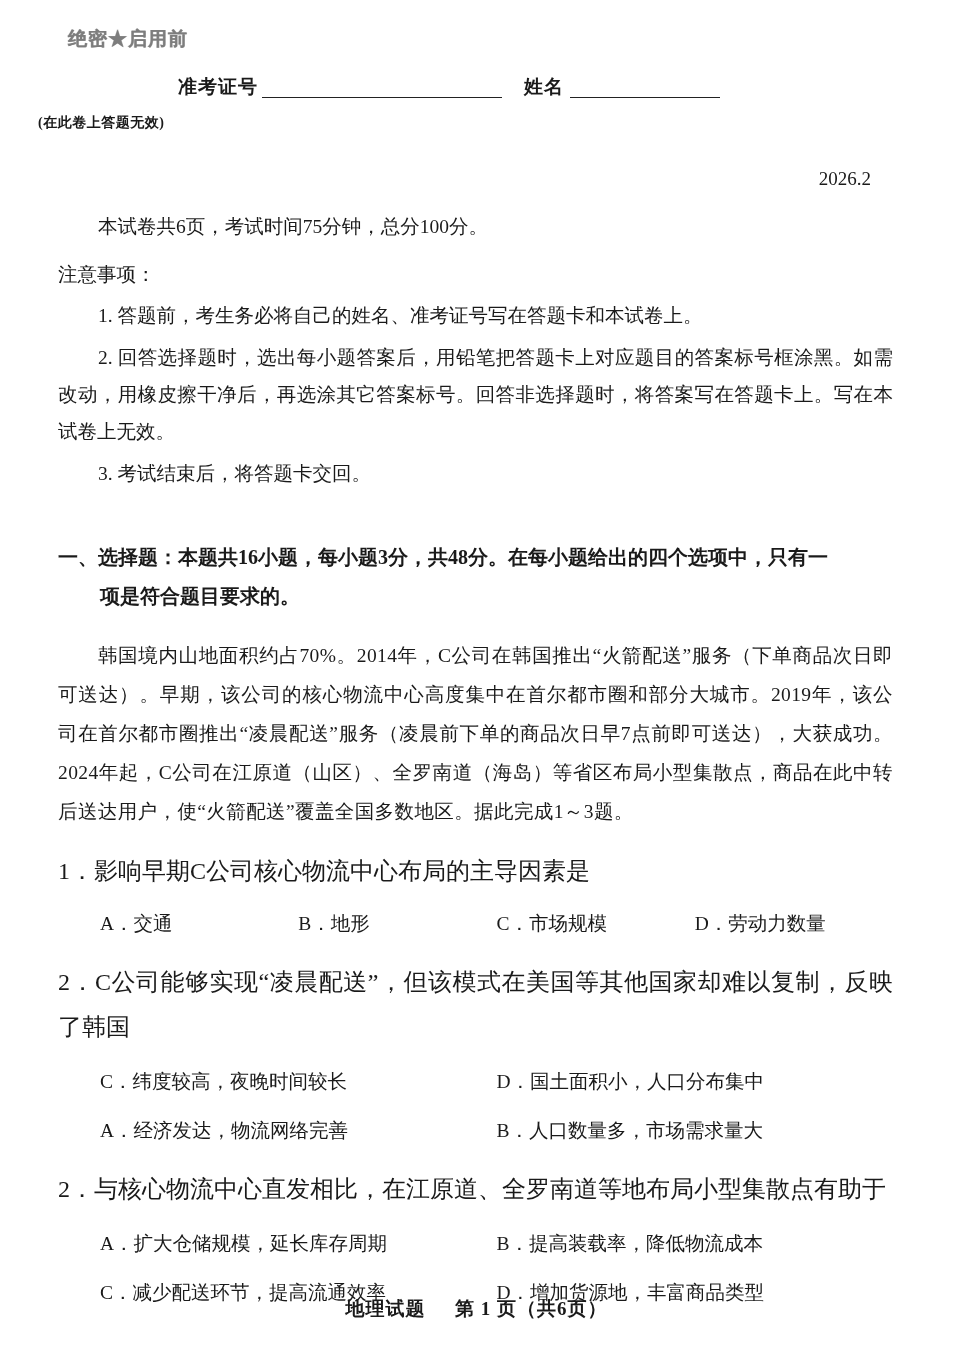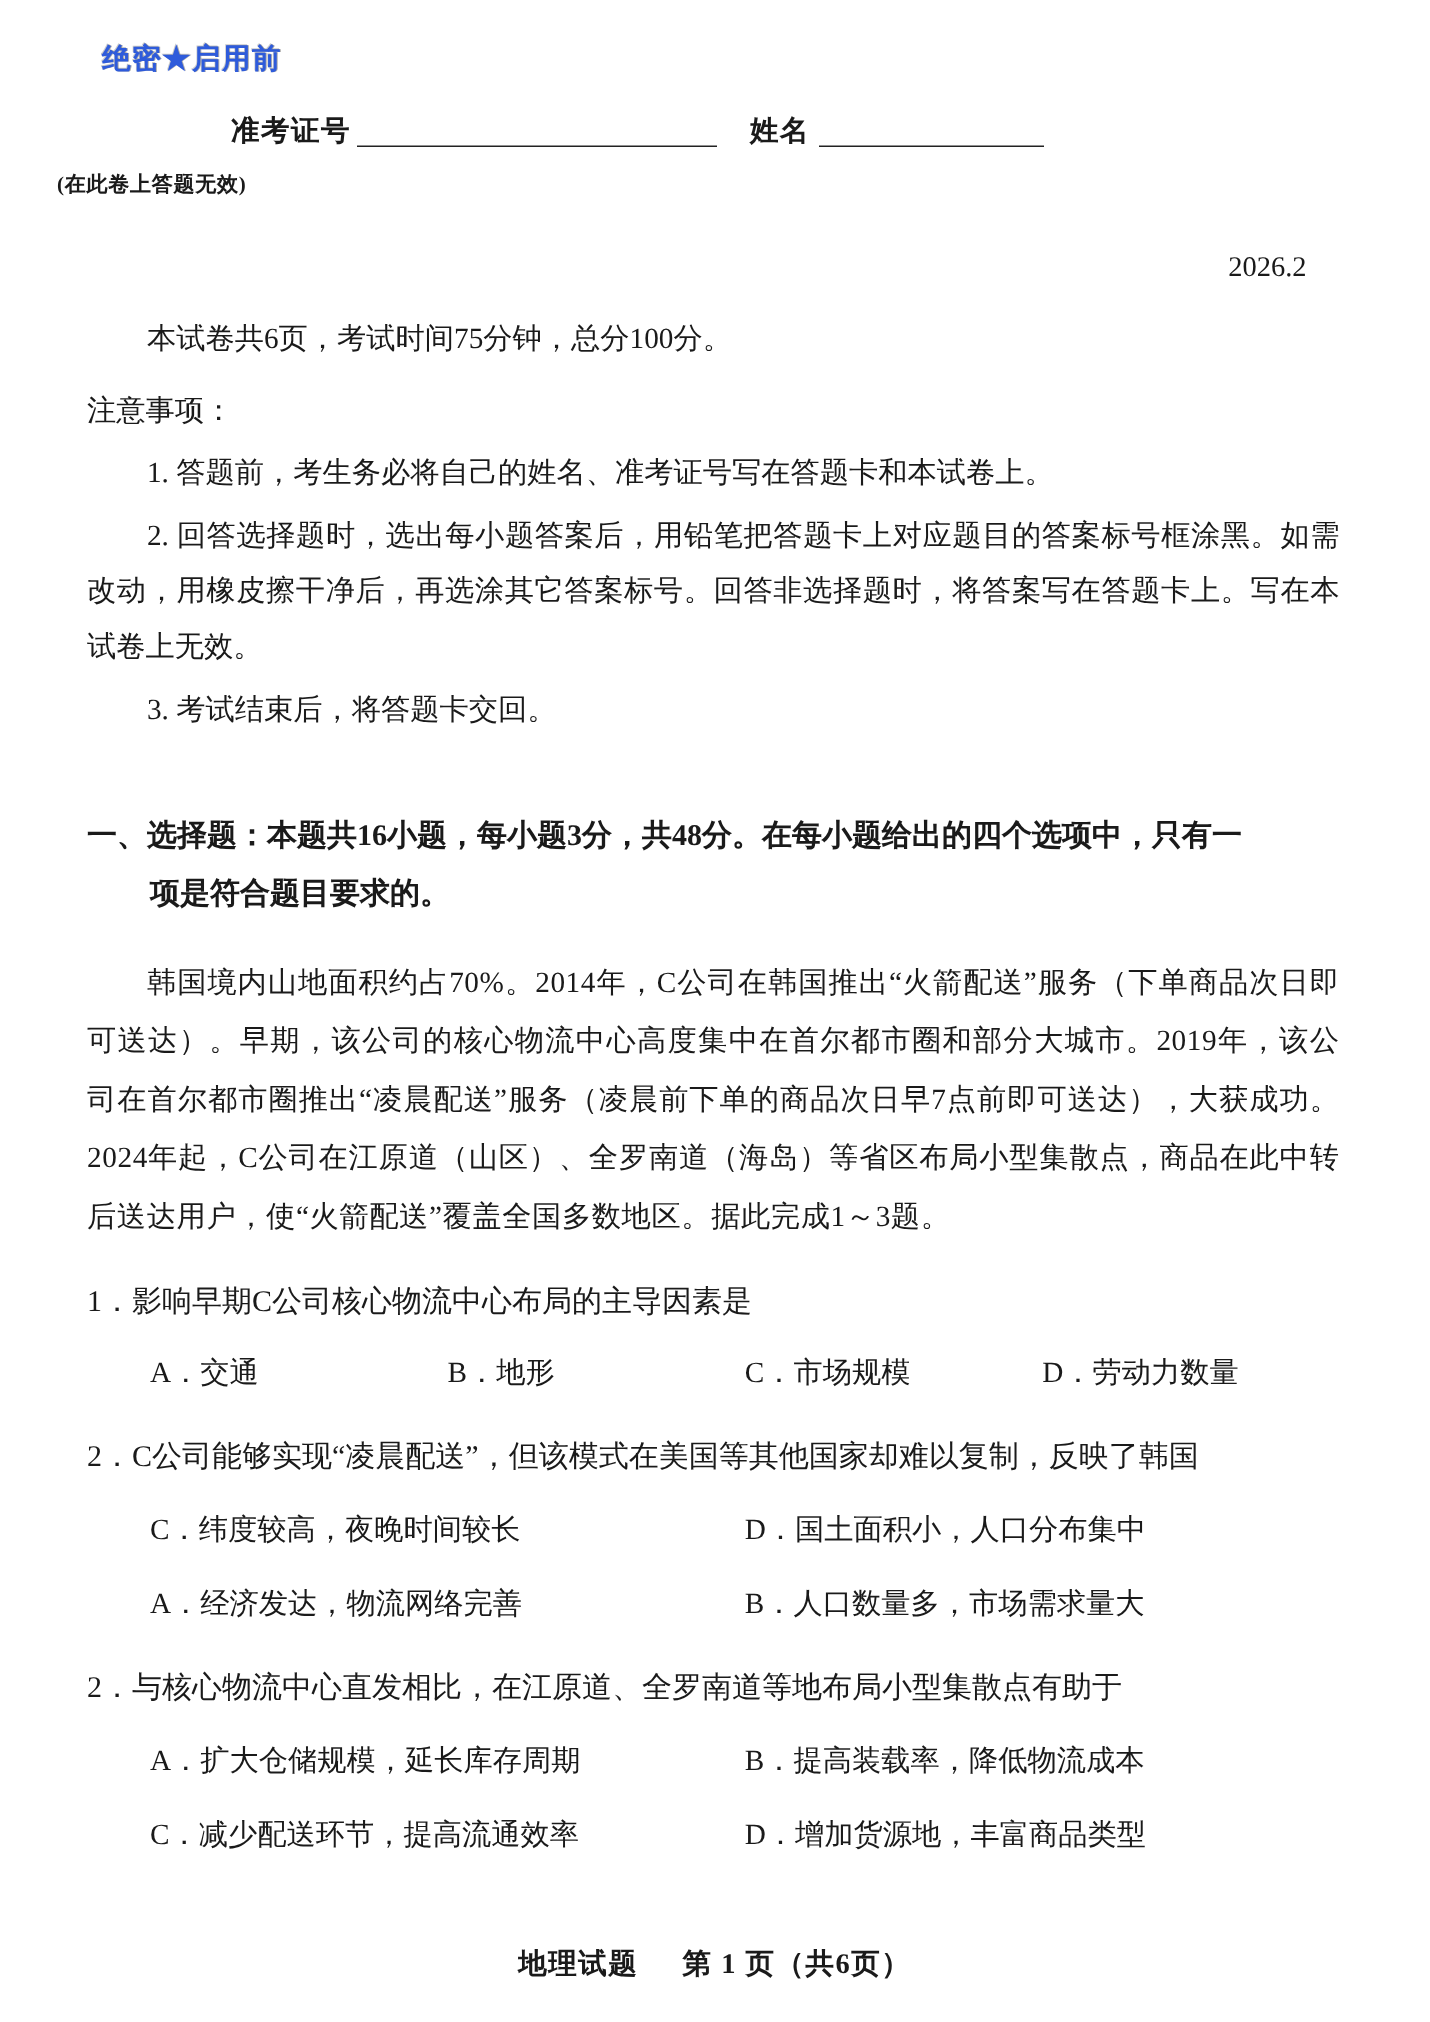--- a/index.html
+++ b/index.html
@@ -20,29 +20,29 @@
     width: 953px;
     height: 1348px;
     box-sizing: border-box;
     padding: 18px 60px 0 58px;
   }
   
   .secret-line {
     font-size: 19px;
     font-weight: bold;
     letter-spacing: 1px;
-    color: #1d4ed8;
+    color: #737373;
     margin: 8px 0 0 10px;
     
     text-shadow: 0.6px 0.4px 0 rgba(60,60,60,0.45), -0.5px -0.4px 0 rgba(90,90,90,0.35);
     opacity: 0.92;
   }
   .id-row {
     margin-top: 22px;
-    margin-left: 96px;
+    margin-left: 120px;
     font-size: 19px;
     font-weight: bold;
     display: flex;
     align-items: flex-end;
     gap: 0px;
   }
   .id-label { white-space: nowrap; letter-spacing: 1px; }
   .blank-long {
     display: inline-block;
     width: 240px;
@@ -112,21 +112,21 @@
   }
   .passage {
     font-size: 19.5px;
     line-height: 2.0;
     margin-top: 20px;
     text-indent: 2.05em;
     text-align: justify;
     letter-spacing: 0.4px;
   }
   .question {
-    font-size: 20px;
+    font-size: 24px;
     margin-top: 18px;
     line-height: 1.9;
     text-align: justify;
   }
   .options-row {
     display: flex;
     margin-top: 10px;
     font-size: 19.5px;
     padding-left: 42px;
     line-height: 1.9;

